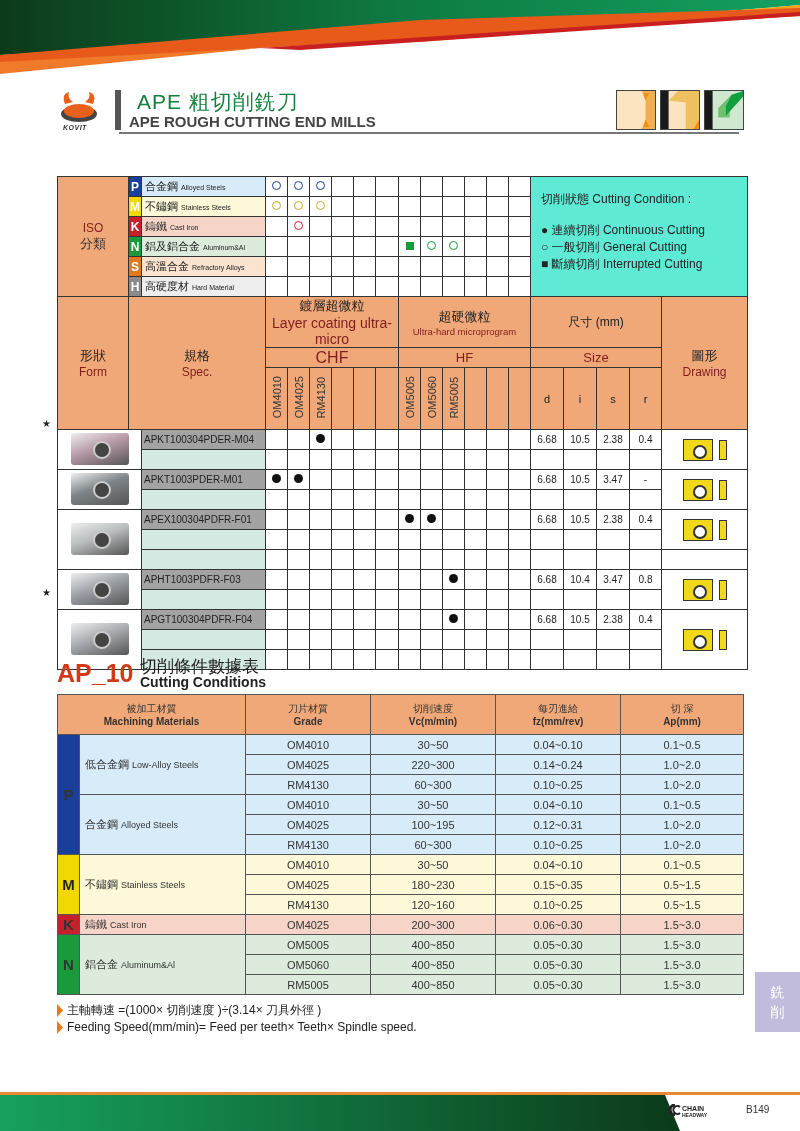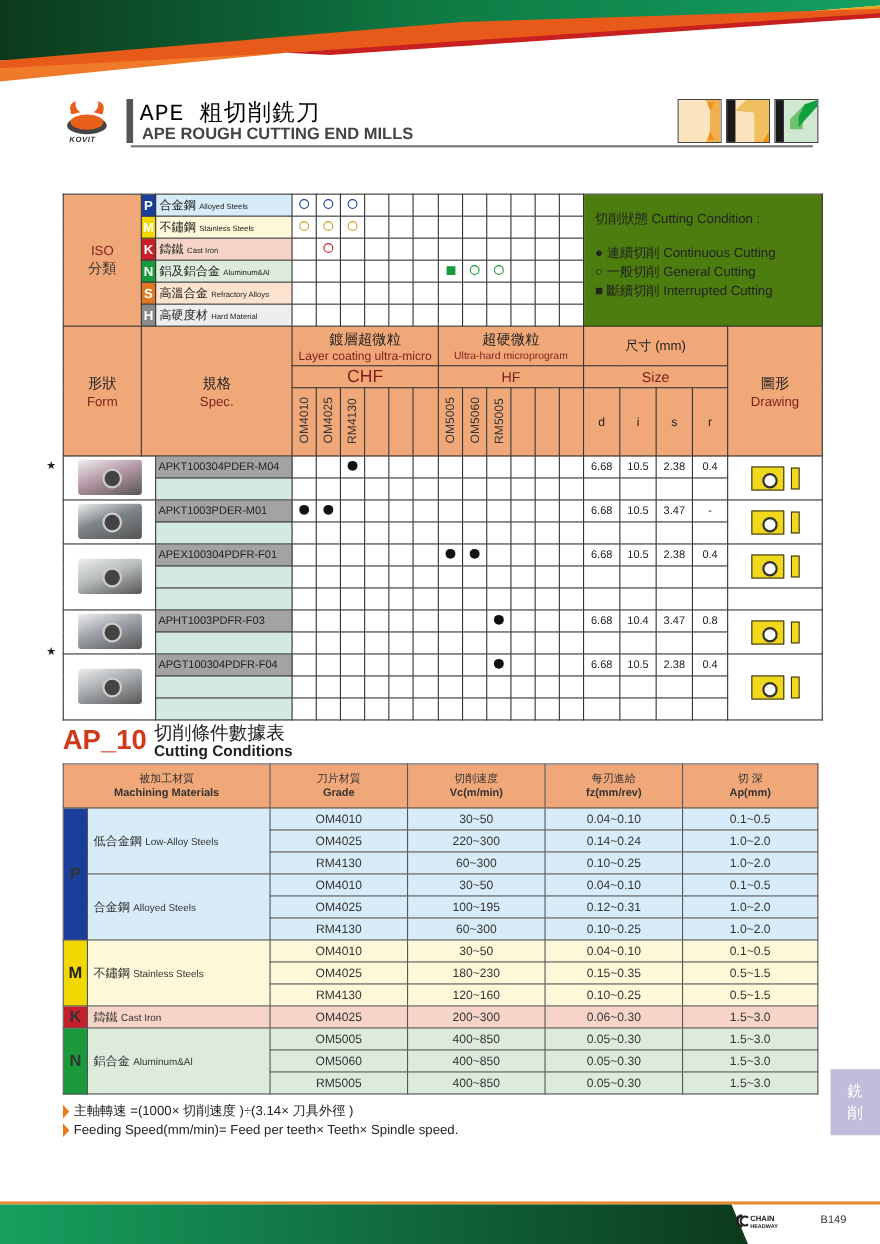--- a/index.html
+++ b/index.html
@@ -6,36 +6,36 @@
 html,body{width:800px;height:1131px;background:#fff;font-family:"Liberation Sans","DejaVu Sans",sans-serif;color:#222;overflow:hidden}
 #page{position:relative;width:800px;height:1131px;background:#fff}
 
 #top-banner{position:absolute;left:0;top:0;width:800px;height:75px;overflow:hidden}
 #top-banner svg{display:block}
 
 #header{position:absolute;left:55px;top:86px;width:690px;height:48px}
 #logo{position:absolute;left:0;top:2px;width:50px;height:46px}
 #logo-text{position:absolute;left:8px;top:36px;font-size:7px;font-weight:bold;font-style:italic;color:#333;letter-spacing:0.5px}
 #title-bar{position:absolute;left:60px;top:4px;width:6px;height:40px;background:#555}
-#title-cn{position:absolute;left:72px;top:2px;font-size:21px;color:#000000;letter-spacing:1px;font-family:Liberation Mono, monospace}
+#title-cn{position:absolute;left:82px;top:2px;font-size:21px;color:#15803d;letter-spacing:1px;font-family:Liberation Sans, sans-serif}
 #title-en{position:absolute;left:74px;top:27px;font-size:15px;font-weight:bold;color:#444;font-family:"Liberation Sans",sans-serif}
 #title-line{position:absolute;left:64px;top:46px;width:620px;height:2px;background:#777}
 #header-icons{position:absolute;left:561px;top:4px;display:flex;gap:4px}
 .hicon{width:40px;height:40px;border:1px solid #444}
 
 #spec{position:absolute;left:57px;top:176px;width:686px;border-collapse:collapse;table-layout:fixed;font-size:9px}
 #spec td{border:1px solid #333;height:20px;padding:0;text-align:center;vertical-align:middle}
 .orange{background:#f0a878}
 .iso-letter{color:#fff;font-weight:bold;font-size:12px}
 .mat-cell{text-align:left!important;padding-left:3px!important;font-size:11px;white-space:nowrap;overflow:hidden}
 .mat-cell small{font-size:7px}
 .circ{display:inline-block;width:9px;height:9px;border-radius:50%;border:1.5px solid}
 .sq{display:inline-block;width:8px;height:8px;background:#1a9a3a}
 .dot{display:inline-block;width:9px;height:9px;border-radius:50%;background:#111}
-.legend-cell{text-align:left!important;padding:6px 10px!important;vertical-align:top!important;font-size:12px;line-height:17px;background:#4d7c0f}
+.legend-cell{text-align:left!important;padding:6px 10px!important;vertical-align:top!important;font-size:12px;line-height:17px;background:#5eead4}
 .hdr{font-weight:normal;color:#7f1d1d}
 .vert{writing-mode:vertical-rl;transform:rotate(180deg);font-size:11px;color:#333;display:inline-block}
 .spec-name{text-align:left!important;padding-left:2px!important;font-size:10px;background:#a3a3a3;white-space:nowrap}
 .spec-blank{background:#d4e9e2}
 .img-cell{background:#fff}
 .insert{display:inline-block;width:58px;height:32px;border-radius:3px;position:relative}
 .insert::after{content:"";position:absolute;left:22px;top:8px;width:14px;height:14px;border-radius:50%;background:#444;border:2px solid #ccc}
 .num{font-size:10px}
 .drawing{display:flex;align-items:center;justify-content:center;gap:6px}
 .dw-main{width:30px;height:22px;background:#f2d81a;border:1px solid #333;position:relative}
@@ -266,21 +266,21 @@
   <td rowspan="3" class="orange">
             <div style="font-size:13px">形狀</div>
             <div class="hdr" style="font-size:12px">Form</div>
           </td>
   <td rowspan="3" colspan="2" class="orange">
             <div style="font-size:13px">規格</div>
             <div class="hdr" style="font-size:12px">Spec.</div>
           </td>
   <td colspan="6" class="orange" style="height:36px">
             <div style="font-size:13px">鍍層超微粒</div>
-            <div class="hdr" style="font-size:11px">Layer coating ultra-micro</div>
+            <div class="hdr" style="font-size:14px">Layer coating ultra-micro</div>
           </td>
   <td colspan="6" class="orange">
             <div style="font-size:13px">超硬微粒</div>
             <div class="hdr" style="font-size:9.5px">Ultra-hard microprogram</div>
           </td>
   <td colspan="4" class="orange"><span style="font-size:12px">尺寸 (mm)</span></td>
   <td rowspan="3" class="orange">
             <div style="font-size:13px">圖形</div>
             <div class="hdr" style="font-size:12px">Drawing</div>
           </td>

